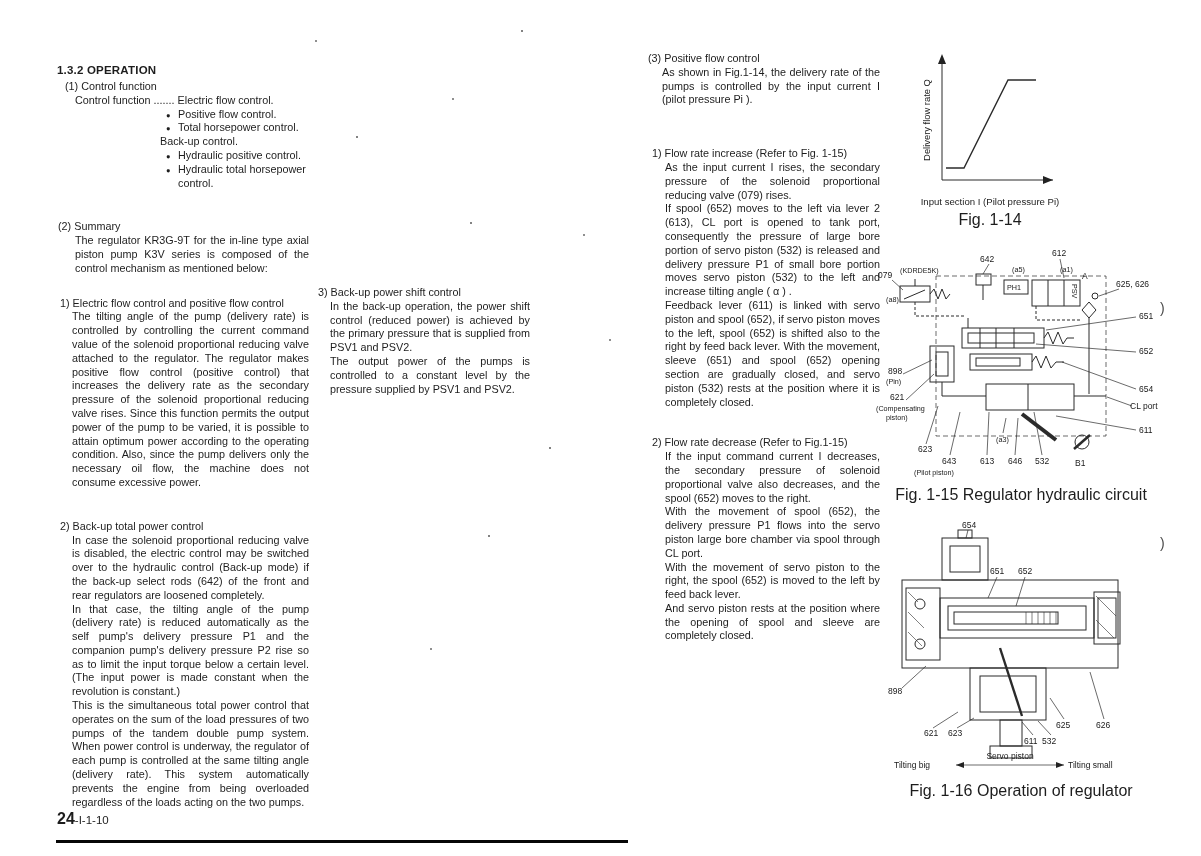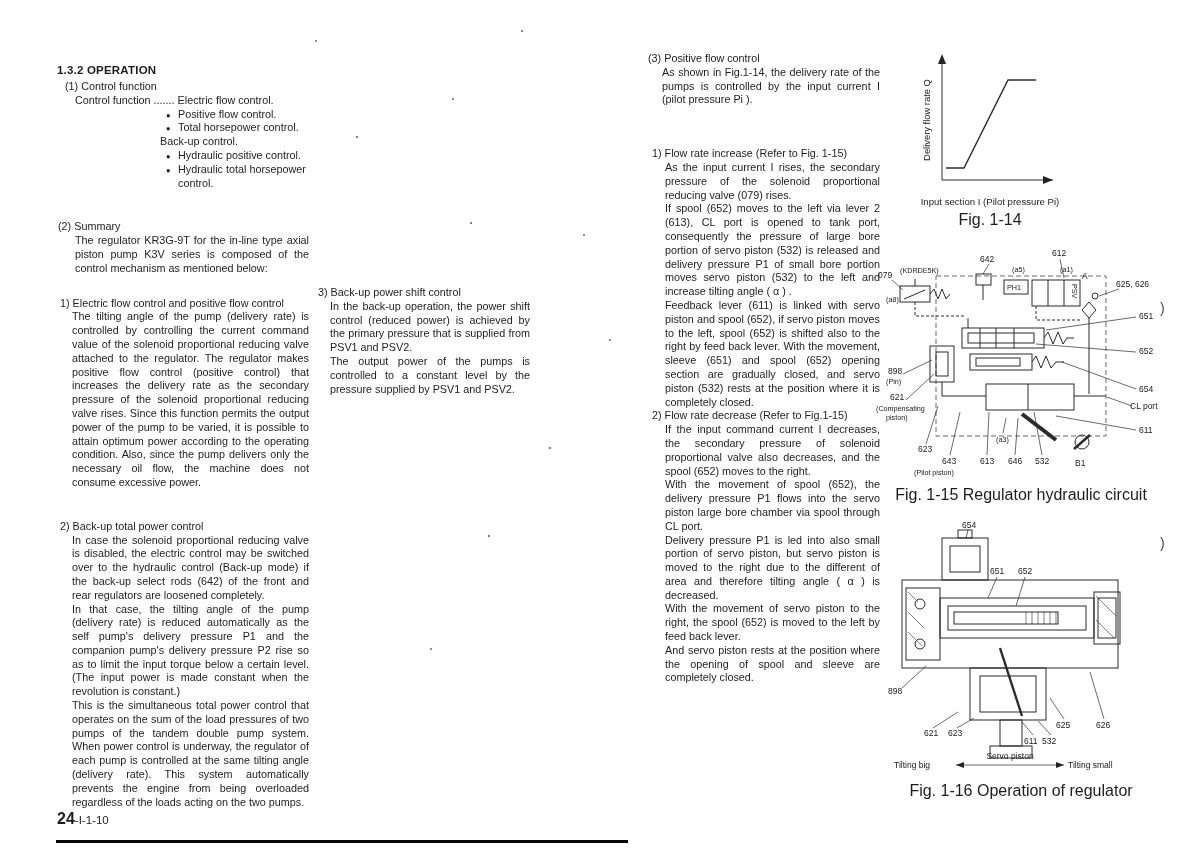--- a/index.html
+++ b/index.html
@@ -5,21 +5,21 @@
   html,body{margin:0;padding:0}
   body{width:1201px;height:856px;position:relative;background:#e9e9e7;font-family:"Liberation Sans","DejaVu Sans",sans-serif;color:#1d1d1d}
   .page{position:absolute;inset:0;background:#ffffff;overflow:hidden}
   .col{position:absolute}
   p{margin:0}
   .h-main{font-size:11.5px;font-weight:bold;letter-spacing:.2px;margin-bottom:4px}
   .txt{font-size:10.8px;line-height:13.8px}
   .just{text-align:justify}
   .pl1{padding-left:1px}.pl3{padding-left:3px}.pl4{padding-left:4px}.pl8{padding-left:8px}
   .pl12{padding-left:12px}.pl14{padding-left:14px}.pl15{padding-left:15px}
-  .pl17{padding-left:17px}.pl18{padding-left:18px}.pl103{padding-left:103px}.pl121{padding-left:121px}.mt16{margin-top:0}.mt21{margin-top:21px}
+  .pl17{padding-left:17px}.pl18{padding-left:18px}.pl103{padding-left:103px}.pl121{padding-left:121px}.mt16{margin-top:27px}.mt21{margin-top:21px}
   .mt28{margin-top:40px}.mt30{margin-top:30px}
   .bullet{position:relative}
   .bullet::before{content:"\25CF";position:absolute;left:109px;top:1px;font-size:7.5px}
   .figblock{position:absolute}
   .fig-xlabel{font-size:9.6px;text-align:center;margin-top:2px}
   .fig-caption{font-size:16px;text-align:center;margin-top:4px}
   svg text{font-family:"Liberation Sans","DejaVu Sans",sans-serif;fill:#191919;font-size:8.5px}
   svg text.small{font-size:7.2px}
   svg .sk{fill:none;stroke:#2b2b2b;stroke-width:1}
   svg .ld{stroke:#2b2b2b;stroke-width:.7}
@@ -68,21 +68,20 @@
     <p class="txt pl14 just">As shown in Fig.1-14, the delivery rate of the pumps is controlled by the input current I (pilot pressure Pi ).</p>
 
     <p class="txt pl4 mt28">1) Flow rate increase (Refer to Fig. 1-15)</p>
     <p class="txt pl17 just">As the input current I rises, the secondary pressure of the solenoid proportional reducing valve (079) rises.</p>
     <p class="txt pl17 just">If spool (652) moves to the left via lever 2 (613), CL port is opened to tank port, consequently the pressure of large bore portion of servo piston (532) is released and delivery pressure P1 of small bore portion moves servo piston (532) to the left and increase tilting angle ( α ) .</p>
     <p class="txt pl17 just">Feedback lever (611) is linked with servo piston and spool (652), if servo piston moves to the left, spool (652) is shifted also to the right by feed back lever. With the movement, sleeve (651) and spool (652) opening section are gradually closed, and servo piston (532) rests at the position where it is completely closed.</p>
 
     <p class="txt pl4 mt16">2) Flow rate decrease (Refer to Fig.1-15)</p>
     <p class="txt pl17 just">If the input command current I decreases, the secondary pressure of solenoid proportional valve also decreases, and the spool (652) moves to the right.</p>
     <p class="txt pl17 just">With the movement of spool (652), the delivery pressure P1 flows into the servo piston large bore chamber via spool through CL port.</p>
-    <p class="txt pl17 just">Delivery pressure P1 is led into also small portion of servo piston, but servo piston is moved to the right due to the different of area and therefore tilting angle ( α ) is decreased.</p>
     <p class="txt pl17 just">With the movement of servo piston to the right, the spool (652) is moved to the left by feed back lever.</p>
     <p class="txt pl17 just">And servo piston rests at the position where the opening of spool and sleeve are completely closed.</p>
   </div>
 
   <div class="figblock" style="left:890px;top:50px;width:200px;">
     <svg width="200" height="140" viewBox="0 0 200 140">
       <g class="sk">
         <line x1="52" y1="130" x2="52" y2="10"></line>
         <line x1="52" y1="130" x2="163" y2="130"></line>
         <polyline points="56,118 74,118 118,30 146,30" stroke-width="1.4"></polyline>

